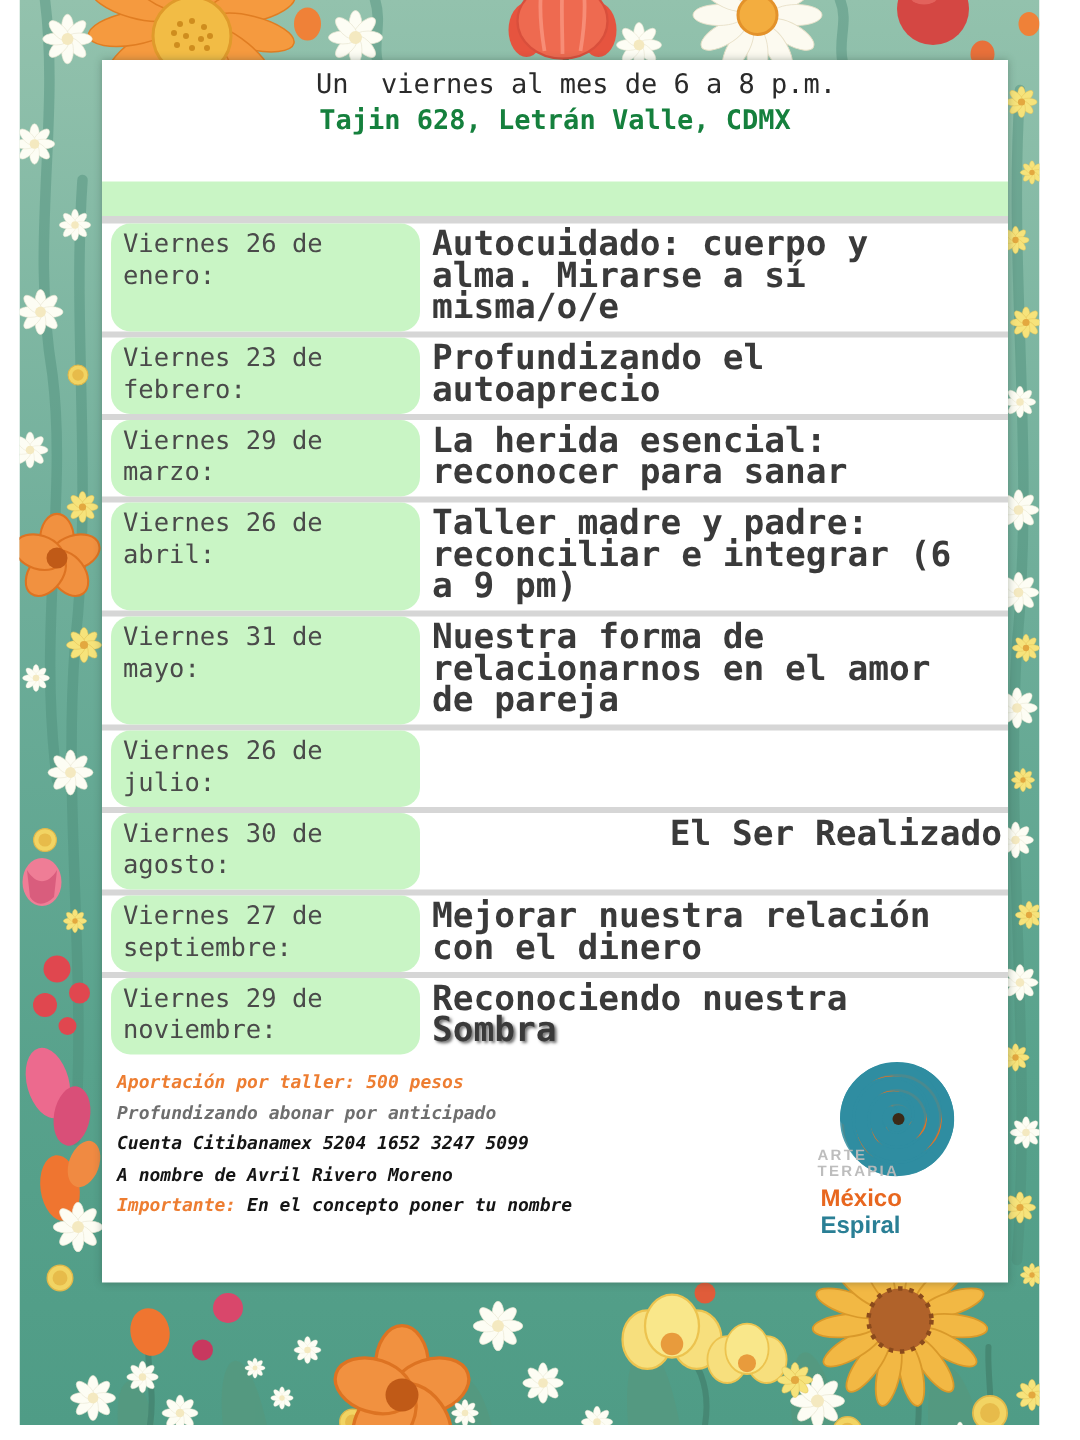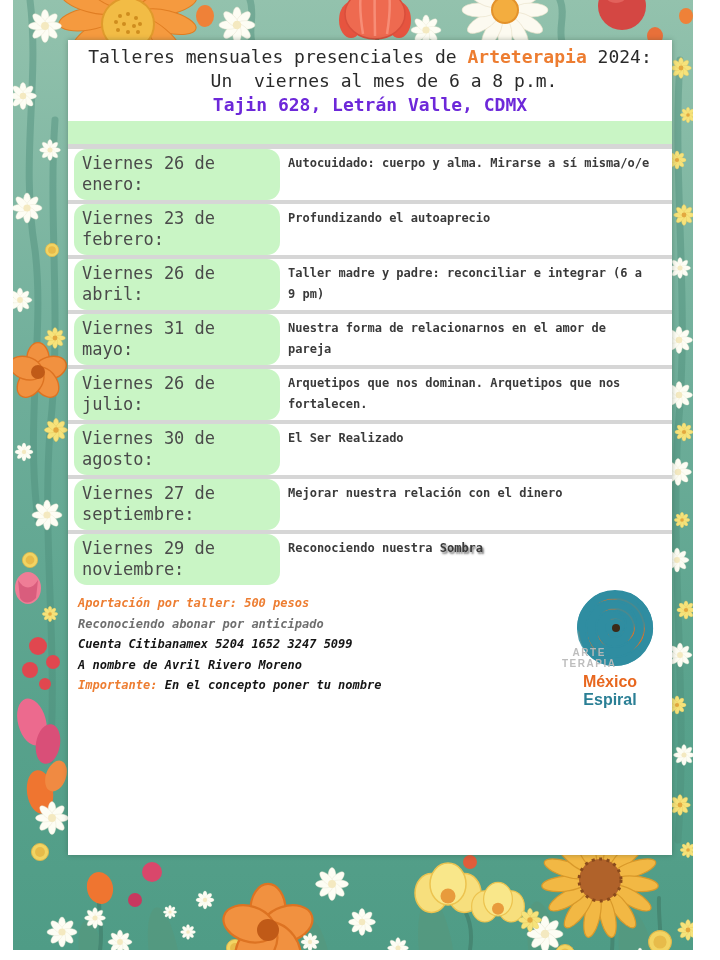--- a/index.html
+++ b/index.html
@@ -15,49 +15,49 @@
     position:absolute; left:68px; top:40px; width:604px; height:815px;
     background:#ffffff; box-shadow:0 0 5px rgba(40,60,50,.35);
     display:flex; flex-direction:column; box-sizing:border-box;
   }
   .card-header {
     height:76px; padding-top:5px; text-align:center;
     font-size:18px; line-height:24px; color:#2a2a2a; letter-spacing:0;
   }
   .card-header .hl { color:var(--accent); font-weight:bold; }
   .card-header .line2 { white-space:pre;margin-left:28px; }
-  .card-header .line3 { font-weight:bold; color:#6d28d9; }
+  .card-header .line3 { font-weight:bold; color:#15803d; }
 
   .green-bar { height:23px; background:var(--green); }
   .sep { height:5px; background:var(--sepgray); }
 
   
   .rows { }
   .row { display:flex; border-bottom:4px solid var(--sepgray); padding-left:6px; box-sizing:border-box; min-height:50px; }
   .row:last-child { border-bottom:none; }
   .date-cell {
     width:206px; flex:0 0 206px; background:var(--green);
     padding:4px 8px 5px; box-sizing:border-box;
     font-size:17px; line-height:21px; color:#4a4a4a;border-radius:13px;
   }
   .topic-cell {
     flex:1; padding:4px 18px 5px 8px; box-sizing:border-box;
-    font-size:12px; line-height:21px; color:#3a3a3a; font-weight:bold;
-  }
-  .topic-cell.center { text-align:left; padding-right:24px; }
+    font-size:23px; line-height:21px; color:#3a3a3a; font-weight:bold;
+  }
+  .topic-cell.center { text-align:right; padding-right:4px; }
   .shadow-word { font-weight:bold; text-shadow:1.5px 1.5px 2px rgba(60,60,60,.7); }
 
   
   .card-footer { position:relative; flex:1; padding:8px 10px 0; box-sizing:border-box; }
   .card-footer .fline { font-size:12px; line-height:20.5px; font-weight:bold; white-space:pre;font-style:italic; }
   .f-orange { color:var(--accent); }
   .f-gray   { color:#6e6e6e; }
   .f-black  { color:#151515; }
 
-  .logo { position:absolute; right:16px; top:2px; width:96px; height:108px;text-align:center; }
+  .logo { position:absolute; right:33px; top:2px; width:96px; height:108px; }
   .logo svg { position:absolute; right:0; top:0; }
   .logo-text {
     position:absolute; left:2px; top:60px;
     font-family:"Liberation Sans",sans-serif; font-size:10px; line-height:11px;
     letter-spacing:1.5px; color:rgba(185,185,185,.95); font-weight:bold;
   }
   .logo-brand {
     position:absolute; left:4px; top:86px;
     font-family:"Liberation Sans",sans-serif; font-size:16px; font-weight:bold;
   }
@@ -317,66 +317,68 @@
     <use href="#pomY" transform="translate(660,942) scale(1.2)"></use>
     <use href="#daisyY" transform="translate(688,930) scale(0.8)"></use>
     <use href="#daisyY" transform="translate(530,920) scale(0.9)"></use>
     <use href="#daisyW" transform="translate(640,957) scale(0.6)"></use>
   </g>
 </svg>
 
 <div class="card">
 
   <div class="card-header">
-    <div><span>Talleres mensuales presenciales de </span><span class="hl">Arteterapia</span><span> 2024:</span></div>
     <div class="line2">Un  viernes al mes de 6 a 8 p.m.</div>
     <div class="line3">Tajin 628, Letrán Valle, CDMX</div>
   </div>
 
   <div class="green-bar"></div>
   <div class="sep"></div>
 
   <div class="rows">
       <div class="row">
         <div class="date-cell">Viernes 26 de enero:</div>
         <div class="topic-cell">Autocuidado: cuerpo y alma. Mirarse a sí misma/o/e</div>
       </div>
       <div class="row">
         <div class="date-cell">Viernes 23 de febrero:</div>
         <div class="topic-cell">Profundizando el autoaprecio</div>
       </div>
       <div class="row">
+        <div class="date-cell">Viernes 29 de marzo:</div>
+        <div class="topic-cell">La herida esencial: reconocer para sanar</div>
+      </div>
+      <div class="row">
         <div class="date-cell">Viernes 26 de abril:</div>
         <div class="topic-cell">Taller madre y padre: reconciliar e integrar (6 a 9 pm)</div>
       </div>
       <div class="row">
         <div class="date-cell">Viernes 31 de mayo:</div>
         <div class="topic-cell">Nuestra forma de relacionarnos en el amor de pareja</div>
       </div>
       <div class="row">
         <div class="date-cell">Viernes 26 de julio:</div>
-        <div class="topic-cell">Arquetipos que nos dominan. Arquetipos que nos fortalecen.</div>
       </div>
       <div class="row">
         <div class="date-cell">Viernes 30 de agosto:</div>
         <div class="topic-cell center">El Ser Realizado</div>
       </div>
       <div class="row">
         <div class="date-cell">Viernes 27 de septiembre:</div>
         <div class="topic-cell">Mejorar nuestra relación con el dinero</div>
       </div>
       <div class="row">
         <div class="date-cell">Viernes 29 de noviembre:</div>
         <div class="topic-cell">Reconociendo nuestra <span class="shadow-word">Sombra</span></div>
       </div>
     </div>
 
   <div class="card-footer">
     <div class="fline f-orange">Aportación por taller: 500 pesos</div>
-    <div class="fline f-gray">Reconociendo abonar por anticipado</div>
+    <div class="fline f-gray">Profundizando abonar por anticipado</div>
     <div class="fline f-black">Cuenta Citibanamex 5204 1652 3247 5099</div>
     <div class="fline f-black">A nombre de Avril Rivero Moreno</div>
     <div class="fline"><span class="f-orange">Importante: </span><span class="f-black">En el concepto poner tu nombre</span></div>
 
     <div class="logo">
       <svg width="82" height="82" viewBox="0 0 82 82">
         <circle cx="41" cy="41" r="37" fill="#e07328"></circle>
         <path id="sp" d="M 7,41 A 34,34 0 1 1 75,41 A 29,29 0 1 1 17,41 A 24,24 0 1 1 65,41 A 19,19 0 1 1 27,41 A 14,14 0 1 1 55,41 A 9,9 0 1 1 37,41 A 5,5 0 1 1 47,41" fill="none" stroke="#2f8da1" stroke-width="8" stroke-linecap="round"></path>
         <use href="#sp" transform="rotate(115 41 41)" stroke="#dd5a17" stroke-width="8"></use>
         <use href="#sp" transform="rotate(230 41 41)" stroke="#8a2f10" stroke-width="6" opacity="0.85"></use>

